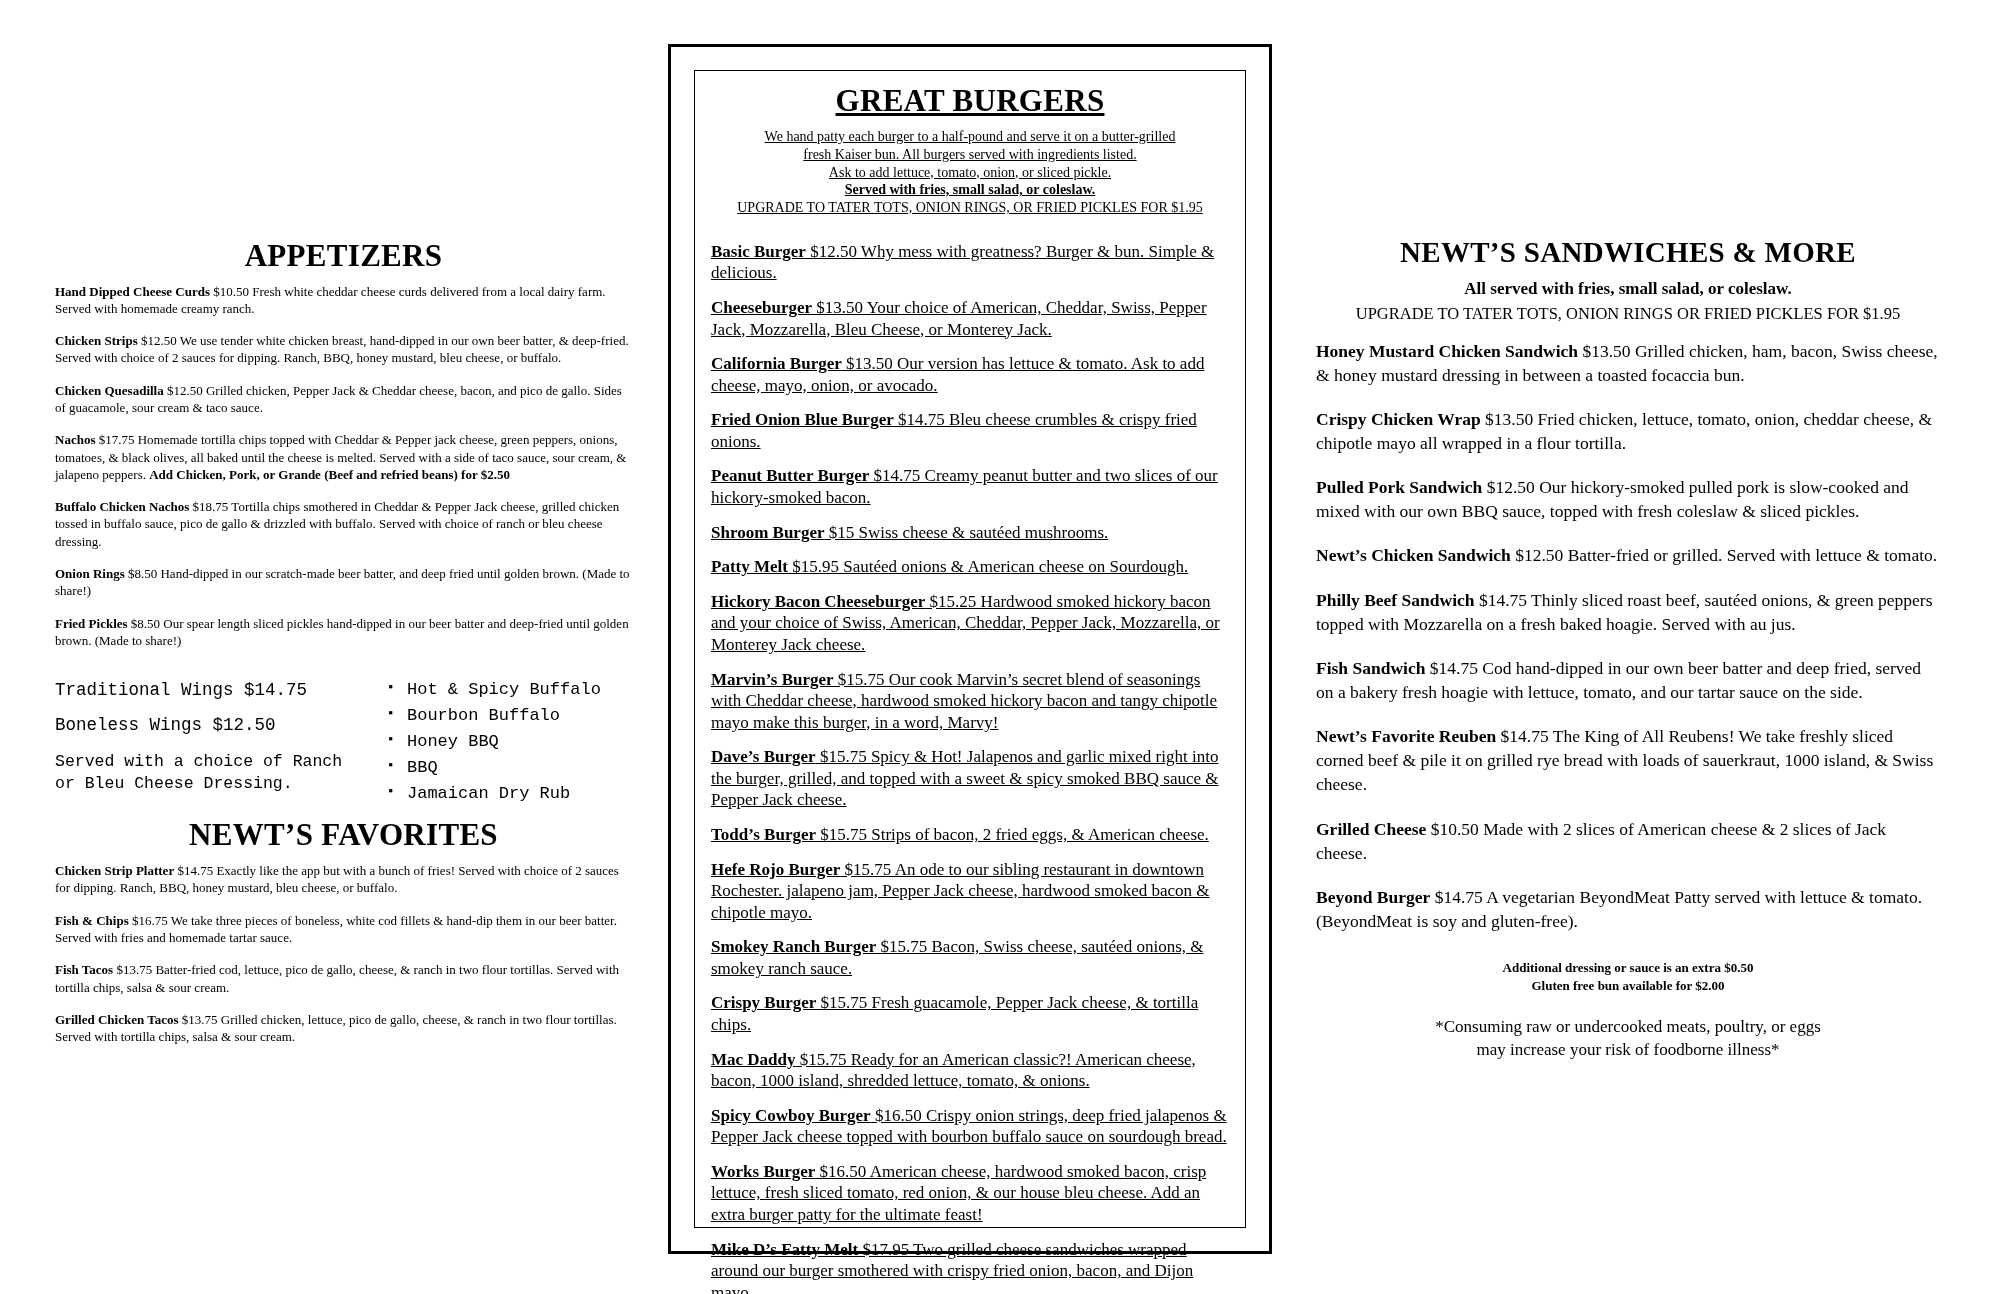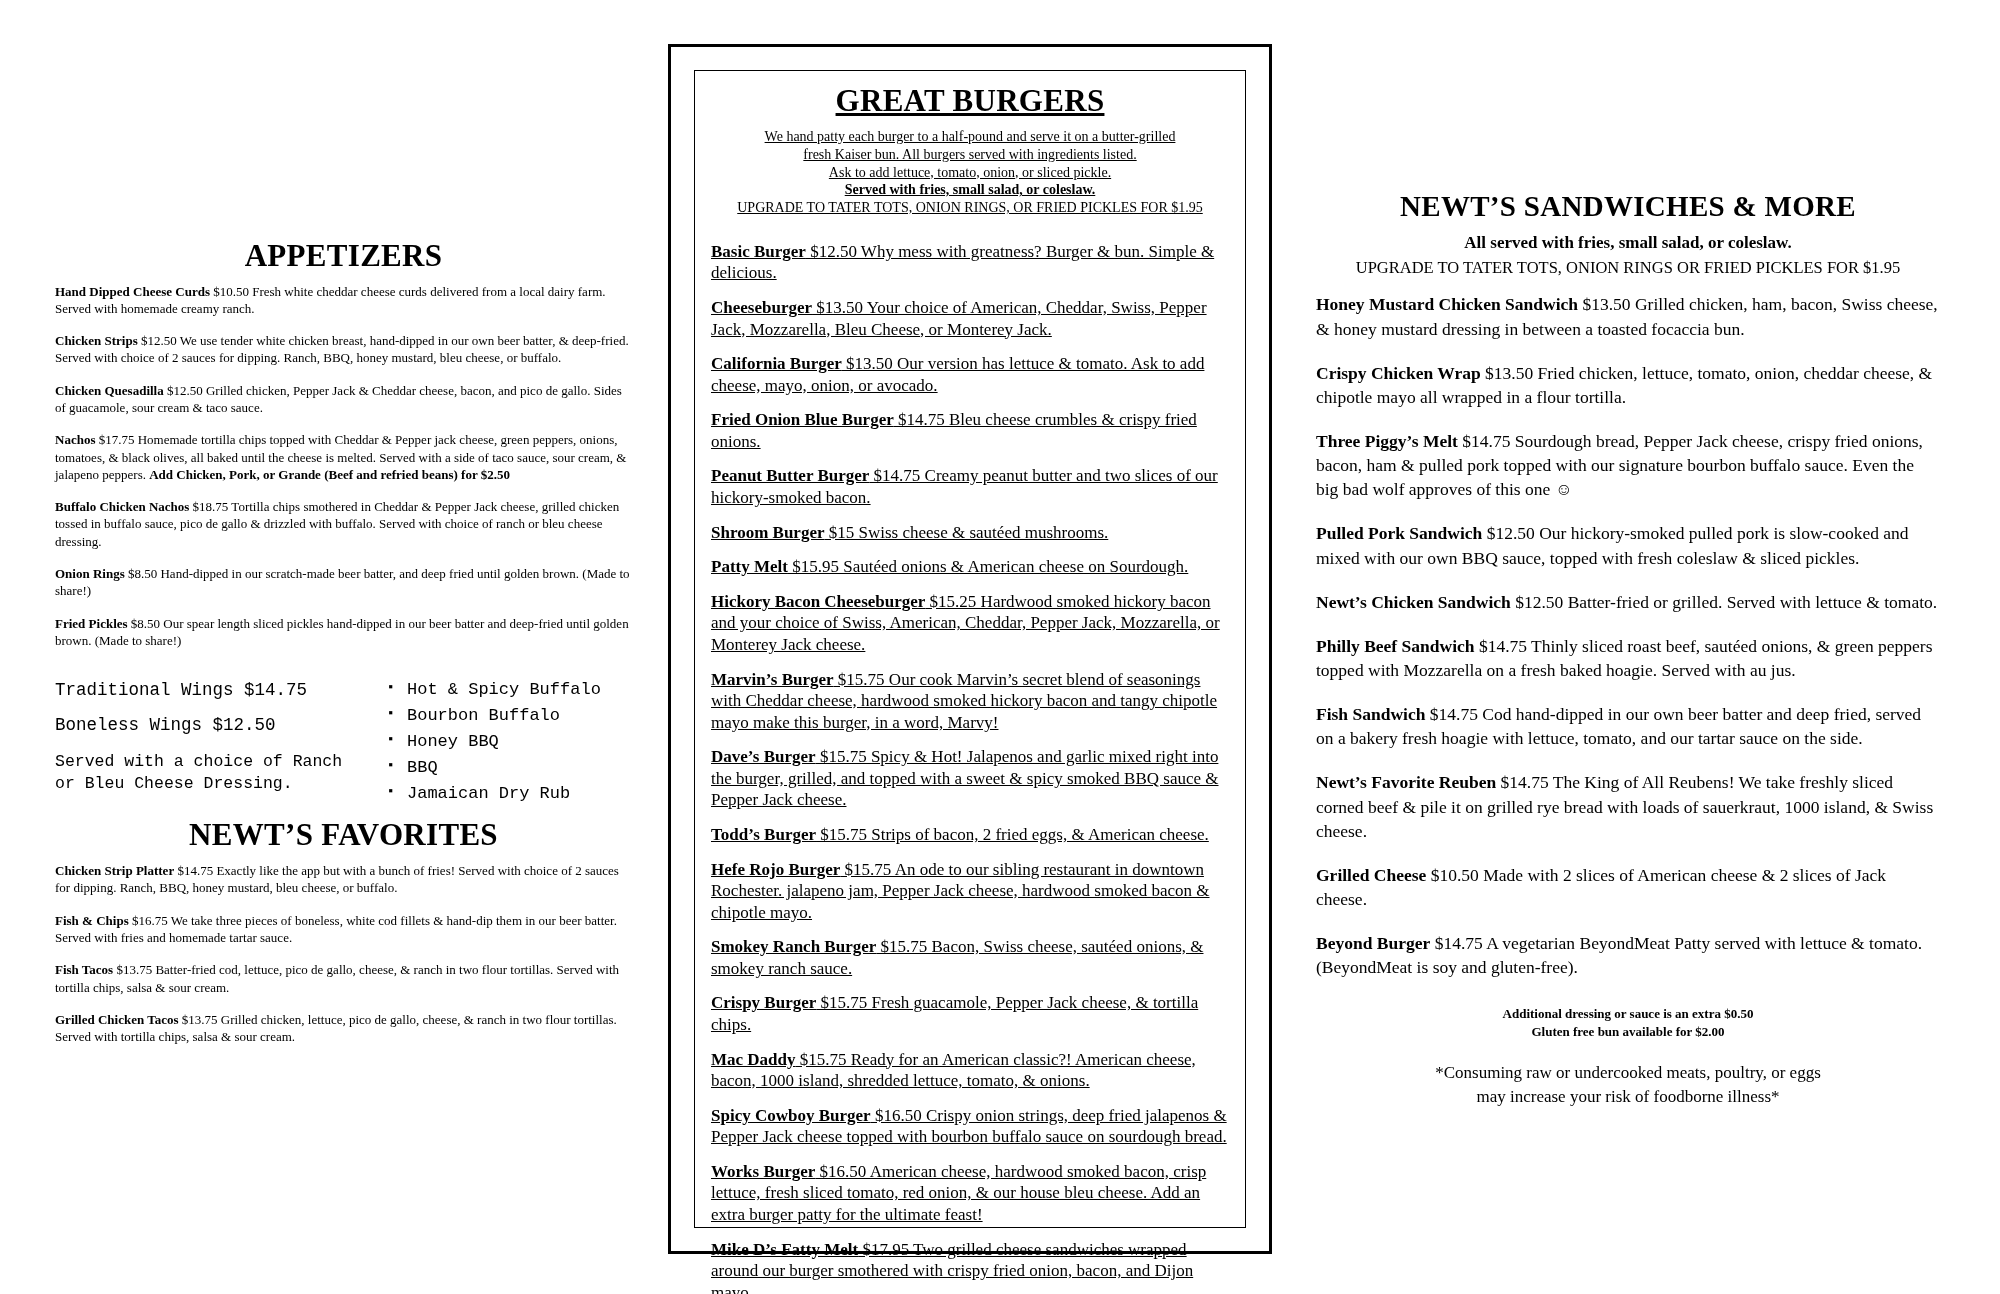--- a/index.html
+++ b/index.html
@@ -248,21 +248,20 @@
     </div>
   </div>
 
   <div class="col col-right">
     <h1 class="section-title small-caps">NEWT’S SANDWICHES &amp; MORE</h1>
     <div class="sub-center bold">All served with fries, small salad, or coleslaw.</div>
     <div class="sub-center upg">UPGRADE TO TATER TOTS, ONION RINGS OR FRIED PICKLES FOR $1.95</div>
 
     <div class="item"><span class="nm">Honey Mustard Chicken Sandwich</span><span> $13.50 Grilled chicken, ham, bacon, Swiss cheese, &amp; honey mustard dressing in between a toasted focaccia bun.</span></div>
     <div class="item"><span class="nm">Crispy Chicken Wrap</span><span> $13.50 Fried chicken, lettuce, tomato, onion, cheddar cheese, &amp; chipotle mayo all wrapped in a flour tortilla.</span></div>
-    <div class="item"><span class="nm">Three Piggy’s Melt</span><span> $14.75 Sourdough bread, Pepper Jack cheese, crispy fried onions, bacon, ham &amp; pulled pork topped with our signature bourbon buffalo sauce. Even the big bad wolf approves of this one ☺</span></div>
     <div class="item"><span class="nm">Pulled Pork Sandwich</span><span> $12.50 Our hickory-smoked pulled pork is slow-cooked and mixed with our own BBQ sauce, topped with fresh coleslaw &amp; sliced pickles.</span></div>
     <div class="item"><span class="nm">Newt’s Chicken Sandwich</span><span> $12.50 Batter-fried or grilled. Served with lettuce &amp; tomato.</span></div>
     <div class="item"><span class="nm">Philly Beef Sandwich</span><span> $14.75 Thinly sliced roast beef, sautéed onions, &amp; green peppers topped with Mozzarella on a fresh baked hoagie. Served with au jus.</span></div>
     <div class="item"><span class="nm">Fish Sandwich</span><span> $14.75 Cod hand-dipped in our own beer batter and deep fried, served on a bakery fresh hoagie with lettuce, tomato, and our tartar sauce on the side.</span></div>
     <div class="item"><span class="nm">Newt’s Favorite Reuben</span><span> $14.75 The King of All Reubens! We take freshly sliced corned beef &amp; pile it on grilled rye bread with loads of sauerkraut, 1000 island, &amp; Swiss cheese.</span></div>
     <div class="item"><span class="nm">Grilled Cheese</span><span> $10.50 Made with 2 slices of American cheese &amp; 2 slices of Jack cheese.</span></div>
     <div class="item"><span class="nm">Beyond Burger</span><span> $14.75 A vegetarian BeyondMeat Patty served with lettuce &amp; tomato. (BeyondMeat is soy and gluten-free).</span></div>
 
     <div class="footer-note">
       <div>Additional dressing or sauce is an extra $0.50</div>

